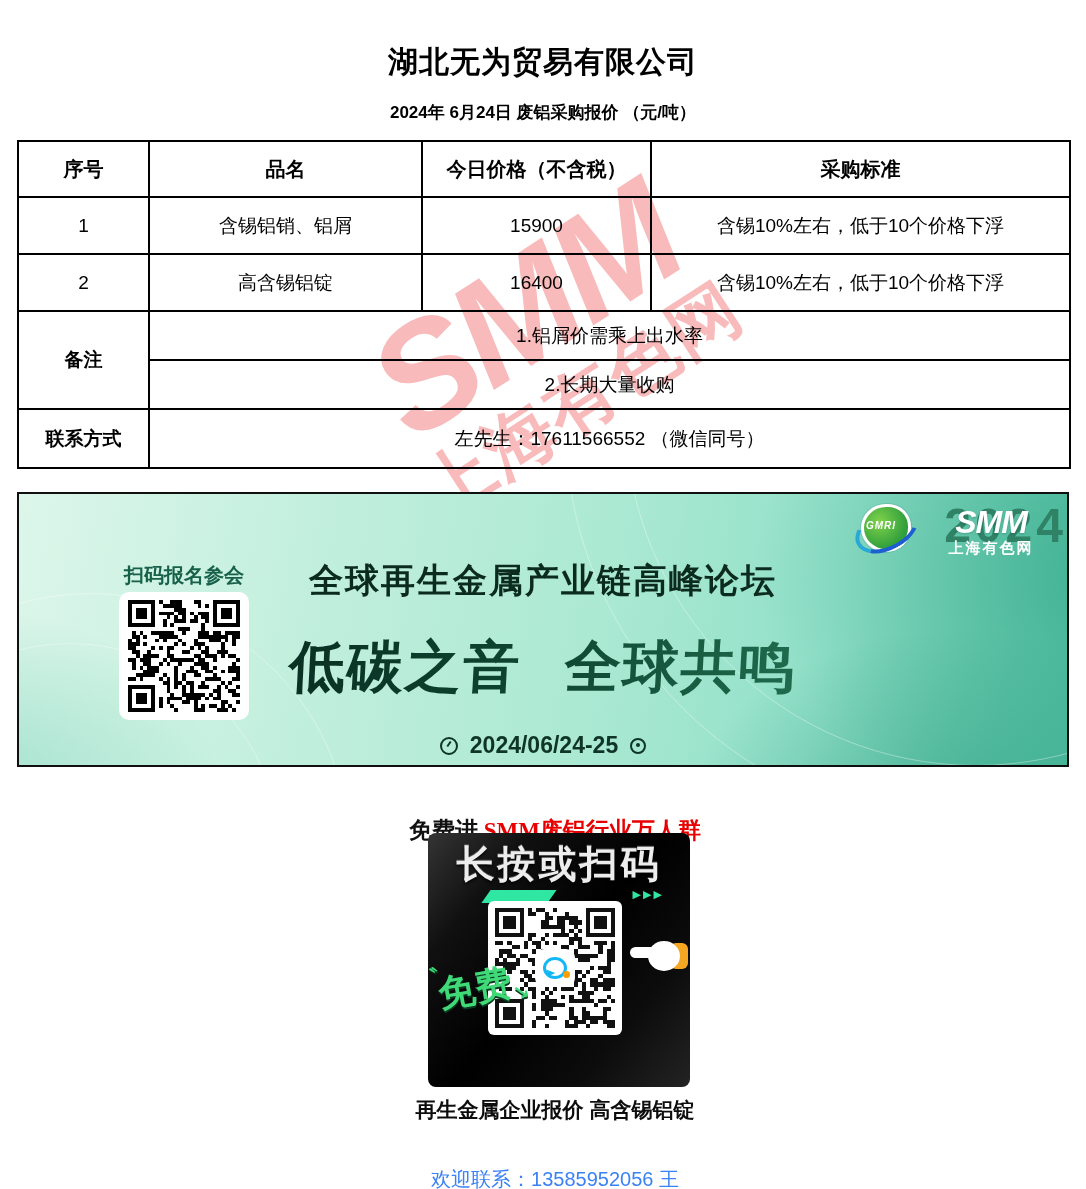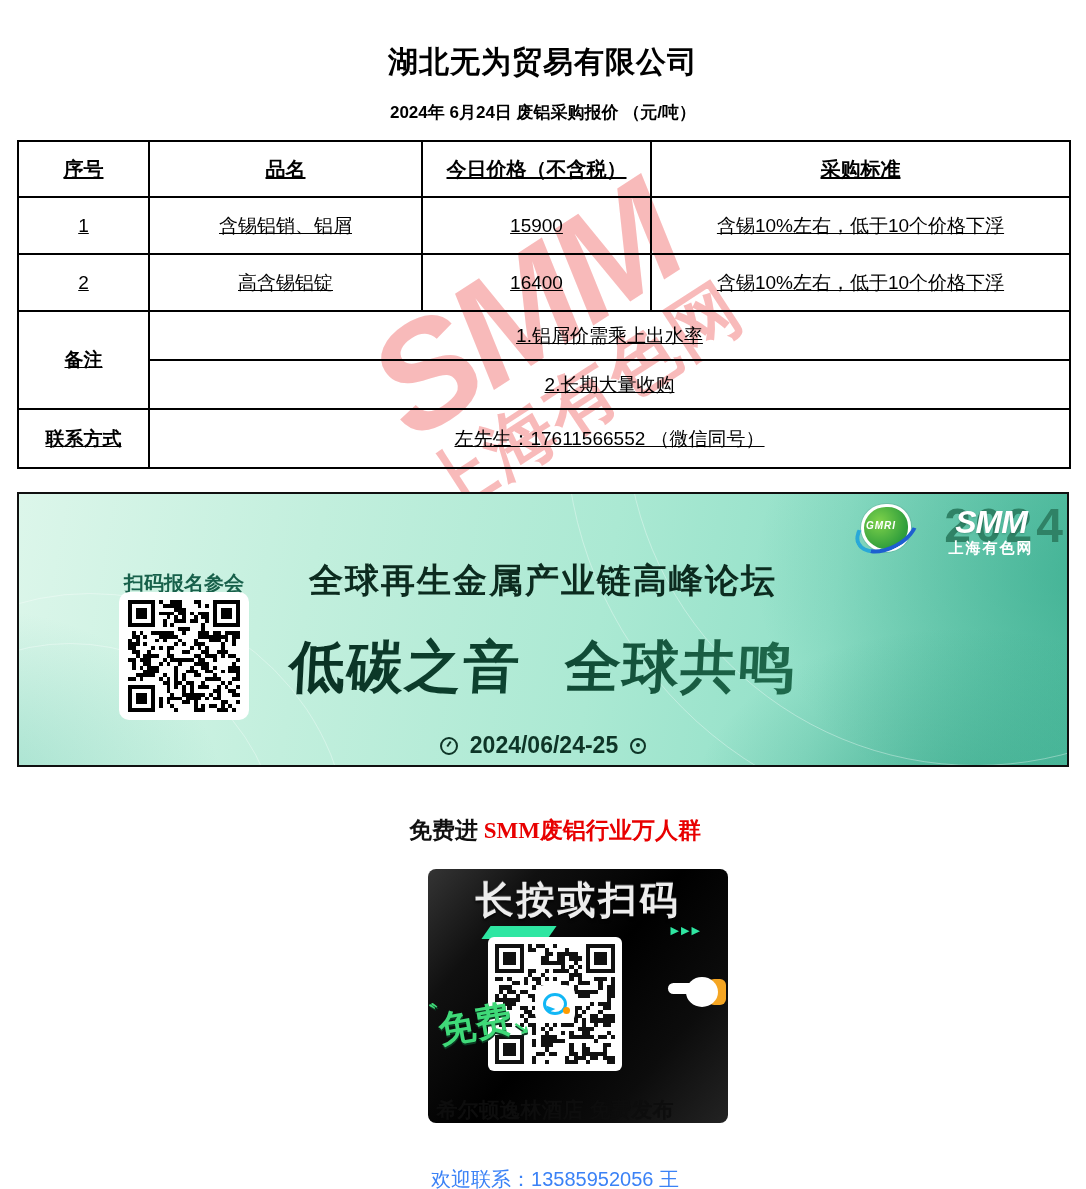--- a/index.html
+++ b/index.html
@@ -16,21 +16,21 @@
   .watermark{position:absolute;left:300px;top:185px;width:500px;height:330px;z-index:0;
              transform:rotate(-33deg);display:flex;flex-direction:column;align-items:center;
              justify-content:center;color:rgba(243,130,130,0.55);pointer-events:none;}
   .wm-smm{font-size:148px;font-weight:900;font-style:italic;line-height:.8;letter-spacing:-5px;}
   .wm-cn{font-size:70px;font-weight:900;letter-spacing:3px;margin-top:2px;}
 
   
   .quote-table{position:absolute;left:17px;top:140px;width:1052px;z-index:1;
                border-collapse:collapse;table-layout:fixed;background:transparent;}
   .quote-table td,.quote-table th{border:2px solid #000;padding:0 6px;font-size:19px;
-               text-align:center;vertical-align:middle;background:transparent;text-decoration:underline;}
+               text-align:center;vertical-align:middle;background:transparent;}
   .quote-table th{font-size:20px;font-weight:800;}
   .col-no{width:131px;}.col-name{width:273px;}.col-price{width:229px;}.col-std{width:419px;}
   .row-h{height:56px;}.row-b{height:57px;}.row-r{height:49px;}.row-c{height:59px;}
   .cell-label{font-size:20px;font-weight:800;}
   .cell-left{text-align:left;padding-left:10px;font-size:18px;}
 
   
   .banner{position:absolute;left:17px;top:492px;width:1052px;height:275px;z-index:2;
           border:2px solid #101010;box-sizing:border-box;overflow:hidden;
           background:
@@ -38,21 +38,21 @@
             radial-gradient(520px 390px at 103% 28%, rgba(36,158,128,.52), transparent 66%),
             radial-gradient(430px 300px at -6% 110%, rgba(70,190,160,.40), transparent 62%),
             linear-gradient(100deg,#dcf6ea 0%,#c2efdd 28%,#abe9d3 55%,#92e0c8 76%,#5fc6a9 100%);}
   .banner .ring{position:absolute;border:1px solid rgba(255,255,255,.35);border-radius:50%;}
   .ring.r1{width:420px;height:420px;left:-160px;bottom:-300px;}
   .ring.r2{width:520px;height:520px;left:-190px;bottom:-350px;}
   .ring.r3{width:700px;height:700px;right:-260px;top:-430px;}
   .ring.r4{width:800px;height:800px;right:-300px;top:-470px;}
 
   .scan-label{position:absolute;left:85px;top:68px;width:160px;text-align:center;
-              font-size:20px;font-weight:800;color:#17604a;margin-top:8px;}
+              font-size:20px;font-weight:800;color:#17604a;}
   .banner-qr{position:absolute;left:100px;top:98px;width:130px;height:128px;background:#fff;
              border-radius:10px;padding:8px;box-sizing:border-box;}
 
   .b-year{position:absolute;left:0;right:0;top:4px;text-align:right;font-size:48px;
           font-weight:900;color:#2f8266;letter-spacing:4px;}
   .b-title-cn{position:absolute;left:0;right:0;top:64px;text-align:center;font-size:34px;
           font-weight:900;color:#0c2b1f;letter-spacing:2px;}
   .b-title-en{position:absolute;left:0;right:0;top:110px;text-align:center;font-size:15px;
           font-weight:600;color:#23493a;letter-spacing:1.5px;}
   .b-slogan{position:absolute;left:0;right:0;top:136px;text-align:center;font-size:56px;
@@ -87,23 +87,23 @@
   .smm-word{font-size:32px;font-weight:900;font-style:italic;line-height:1;letter-spacing:-1px;
           text-shadow:0 1px 2px rgba(0,60,40,.25);}
   .smm-sub{font-size:15px;font-weight:800;letter-spacing:2px;margin-top:1px;}
 
   
   .join-line{position:absolute;left:368px;top:799px;width:374px;text-align:center;z-index:3;
           font-family:"Liberation Serif","DejaVu Serif",serif;font-size:23px;font-weight:700;
           white-space:nowrap;color:#111;margin-top:16px;}
   .join-line .hl{color:#e80000;}
 
-  .group-card{position:absolute;left:428px;top:833px;width:300px;height:254px;z-index:3;
+  .group-card{position:absolute;left:428px;top:833px;width:262px;height:254px;z-index:3;
           border-radius:8px;overflow:hidden;
-          background:linear-gradient(130deg,#343434 0%,#101010 22%,#000 50%,#0c0c0c 76%,#232323 100%);margin-top:36px;}
+          background:linear-gradient(130deg,#343434 0%,#101010 22%,#000 50%,#0c0c0c 76%,#232323 100%);}
   .card-headline{position:absolute;left:0;right:0;top:6px;text-align:center;font-size:38px;
           font-weight:900;color:#ededed;letter-spacing:3px;
           text-shadow:0 2px 3px rgba(0,0,0,.8),0 -1px 0 rgba(255,255,255,.25);}
   .qr-tab{position:absolute;left:58px;top:57px;width:66px;height:13px;background:#2fe6a2;
           transform:skewX(-35deg);}
   .qr-arrows{position:absolute;right:26px;top:55px;font-size:11px;color:#2fe6a2;letter-spacing:2px;}
   .group-qr{position:absolute;left:60px;top:68px;width:134px;height:134px;background:#fff;
           border-radius:6px;padding:7px;box-sizing:border-box;}
   .wx-badge{position:absolute;left:107px;top:116px;width:40px;height:38px;background:#fff;
           border-radius:9px;display:flex;align-items:center;justify-content:center;}
@@ -813,16 +813,16 @@
       <rect x="4" y="22" width="32" height="11" rx="5.5" fill="#fff"></rect>
       <rect x="26" y="34" width="16" height="8" rx="4" fill="#fff"></rect>
     </svg>
     <div class="free-label">
       <span class="free-spark">〝</span>
       <div><span>免费</span></div>
       <span class="free-arrow">↘</span>
     </div>
   </div>
 
-  <div class="footer-line1">希尔顿逸林酒店 免费发布</div>
+  <div class="footer-line1">再生金属企业报价 高含锡铝锭</div>
   <div class="footer-line2">欢迎联系：13585952056 王</div>
 
 </div>
 
 </body></html>

